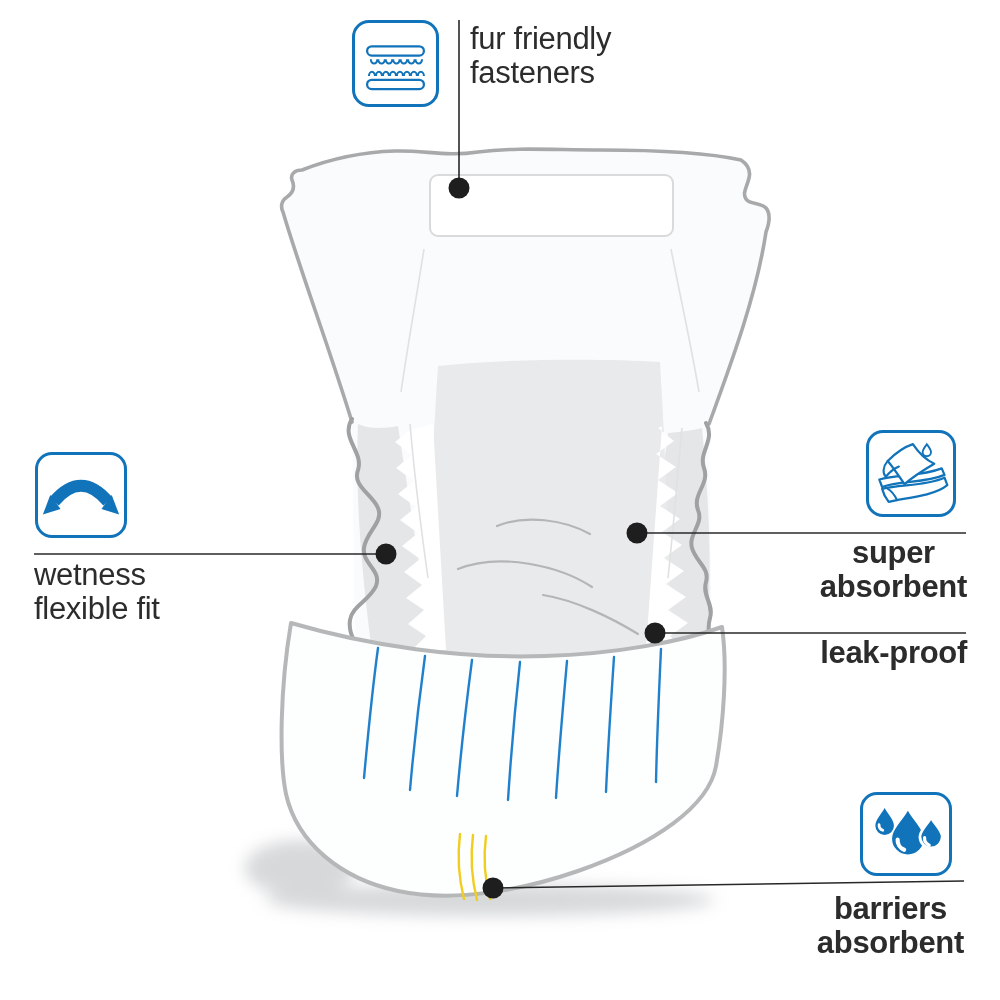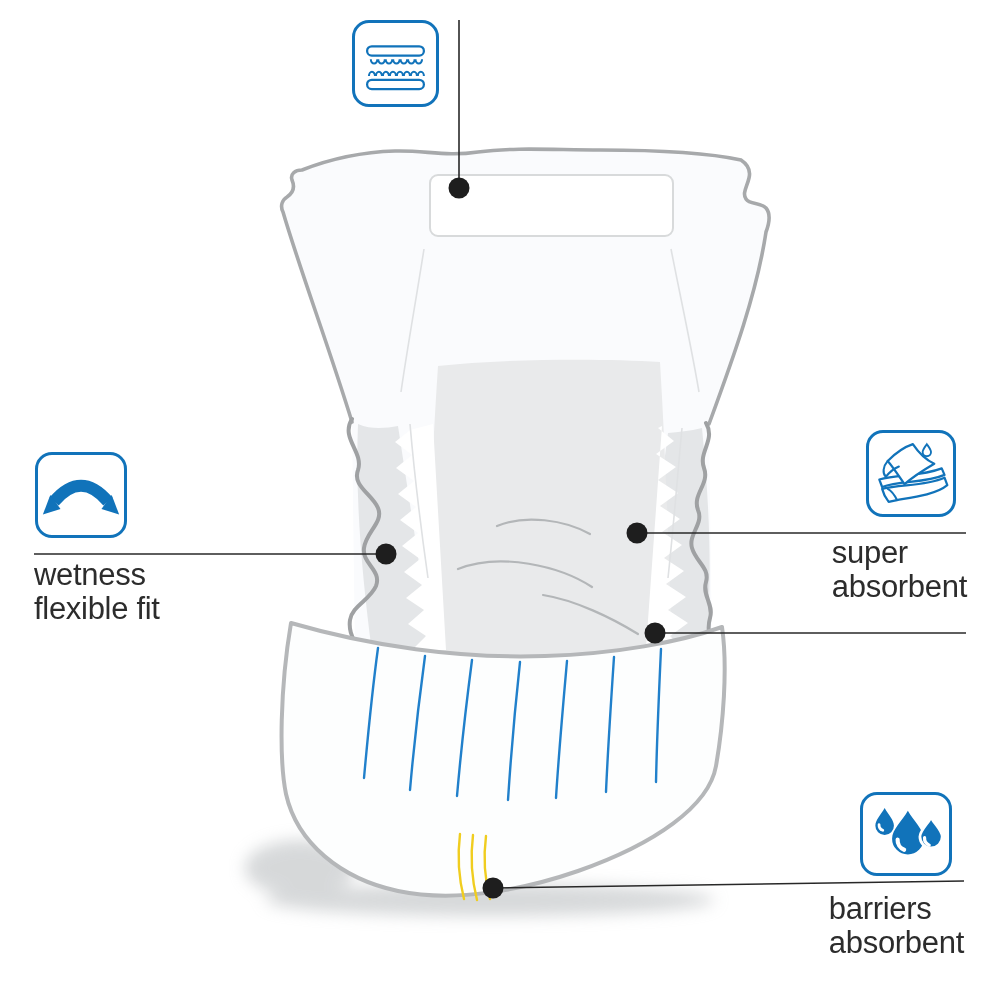--- a/index.html
+++ b/index.html
@@ -22,21 +22,21 @@
   .icon-box{
     position:absolute;box-sizing:border-box;background:#fff;
     border:3.5px solid var(--accent-blue);border-radius:17px;
   }
   .icon-box svg{position:absolute;left:0;top:0;width:100%;height:100%;}
   .label{
     position:absolute;color:var(--text);font-size:31px;line-height:34px;
     letter-spacing:-0.3px;white-space:nowrap;
   }
   .label .l{display:block;}
-  .label.right{text-align:left;}
+  .label.right{text-align:center;font-weight:bold;}
 </style>
 </head>
 <body>
 
 <div class="stage">
 
   <svg class="art" viewBox="0 0 1000 1000" aria-hidden="true">
     <defs>
       <filter id="soft" x="-50%" y="-50%" width="200%" height="200%">
         <feGaussianBlur stdDeviation="8"></feGaussianBlur>
@@ -170,32 +170,37 @@
       <path d="M48,17 C42,28 31,37 31,47 a17,17 0 0 0 34,0 C65,37 54,28 48,17 Z" fill="var(--accent-blue)"></path>
       <path d="M73,24 C69,32 61,38 61,45 a12,12 0 0 0 24,0 C85,38 77,32 73,24 Z" fill="var(--accent-blue)" stroke="#fff" stroke-width="3"></path>
       <g fill="none" stroke="#fff" stroke-linecap="round">
         <path d="M37,48 a11,11 0 0 0 7,11" stroke-width="4.5"></path>
         <path d="M66,46 a8,8 0 0 0 5,8" stroke-width="3.5"></path>
         <path d="M17,32 a6,6 0 0 0 4,6" stroke-width="3"></path>
       </g>
     </svg>
   </div>
 
+  <div class="label" style="left:470px;top:22px">
+    <span class="l">fur friendly</span>
+    <span class="l">fasteners</span>
+  </div>
 
   <div class="label" style="left:34px;top:558px">
     <span class="l">wetness</span>
     <span class="l">flexible fit</span>
   </div>
 
   <div class="label right" style="right:33px;top:536px">
     <span class="l">super</span>
     <span class="l">absorbent</span>
   </div>
 
   <div class="label right" style="right:33px;top:636px">
+    <span class="l">leak-proof</span>
   </div>
 
   <div class="label right" style="right:36px;top:892px">
     <span class="l">barriers</span>
     <span class="l">absorbent</span>
   </div>
 
 </div>
 
 </body></html>

